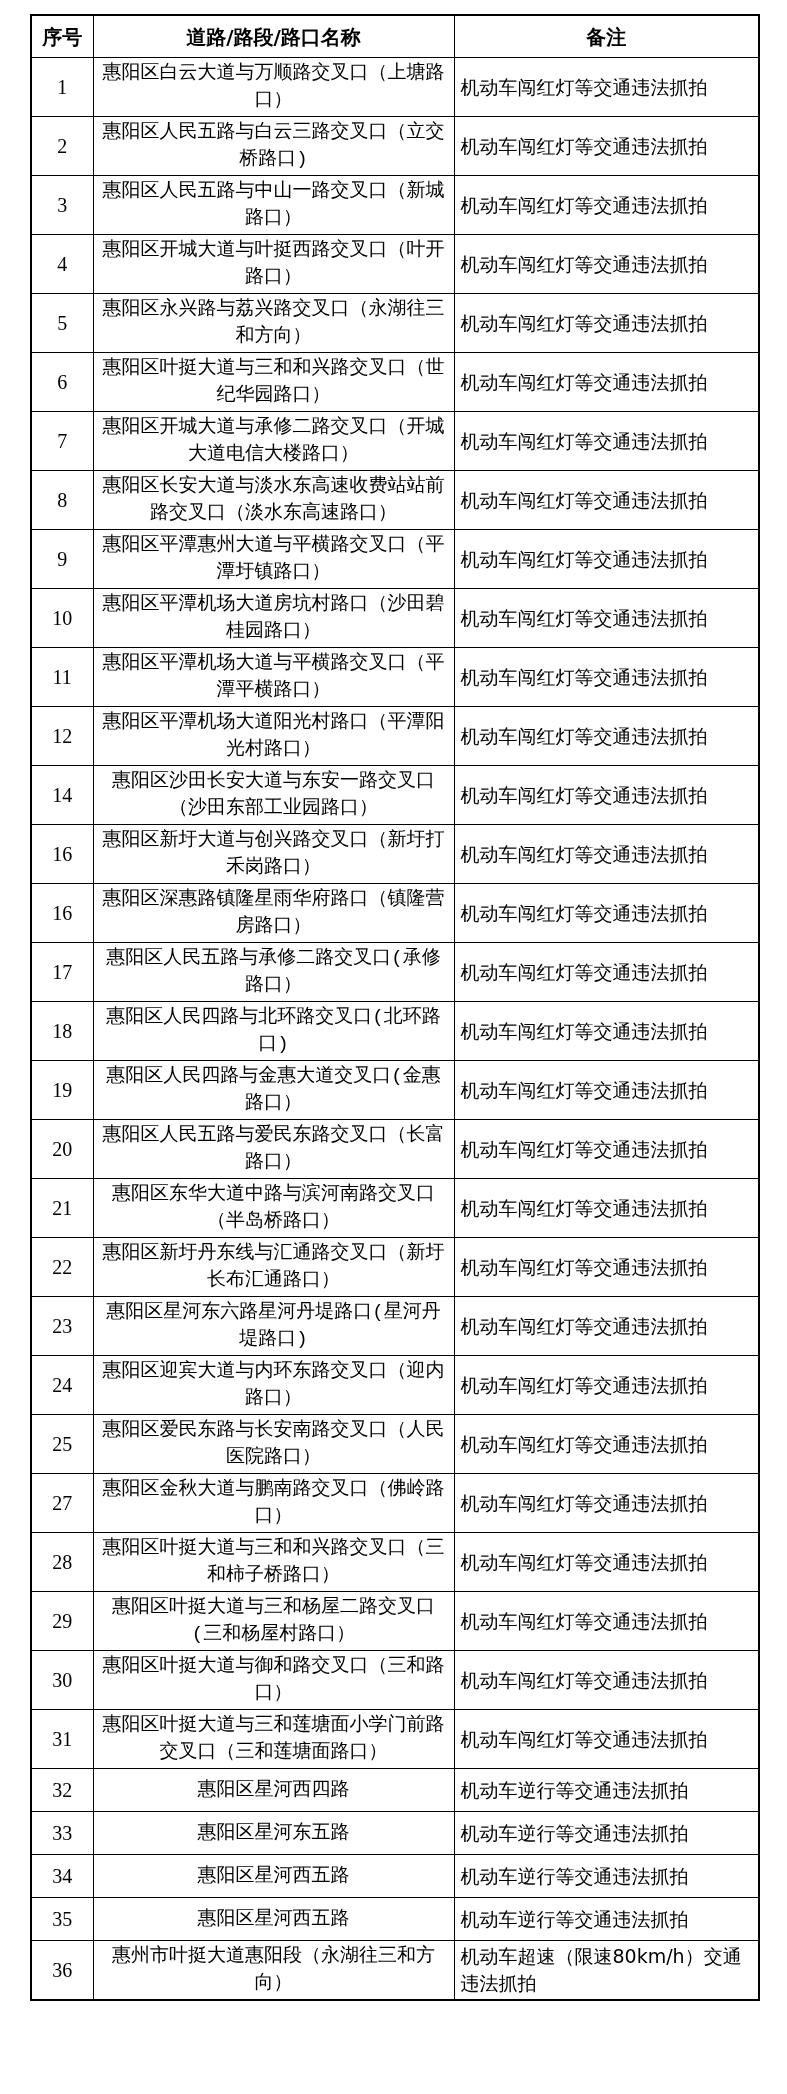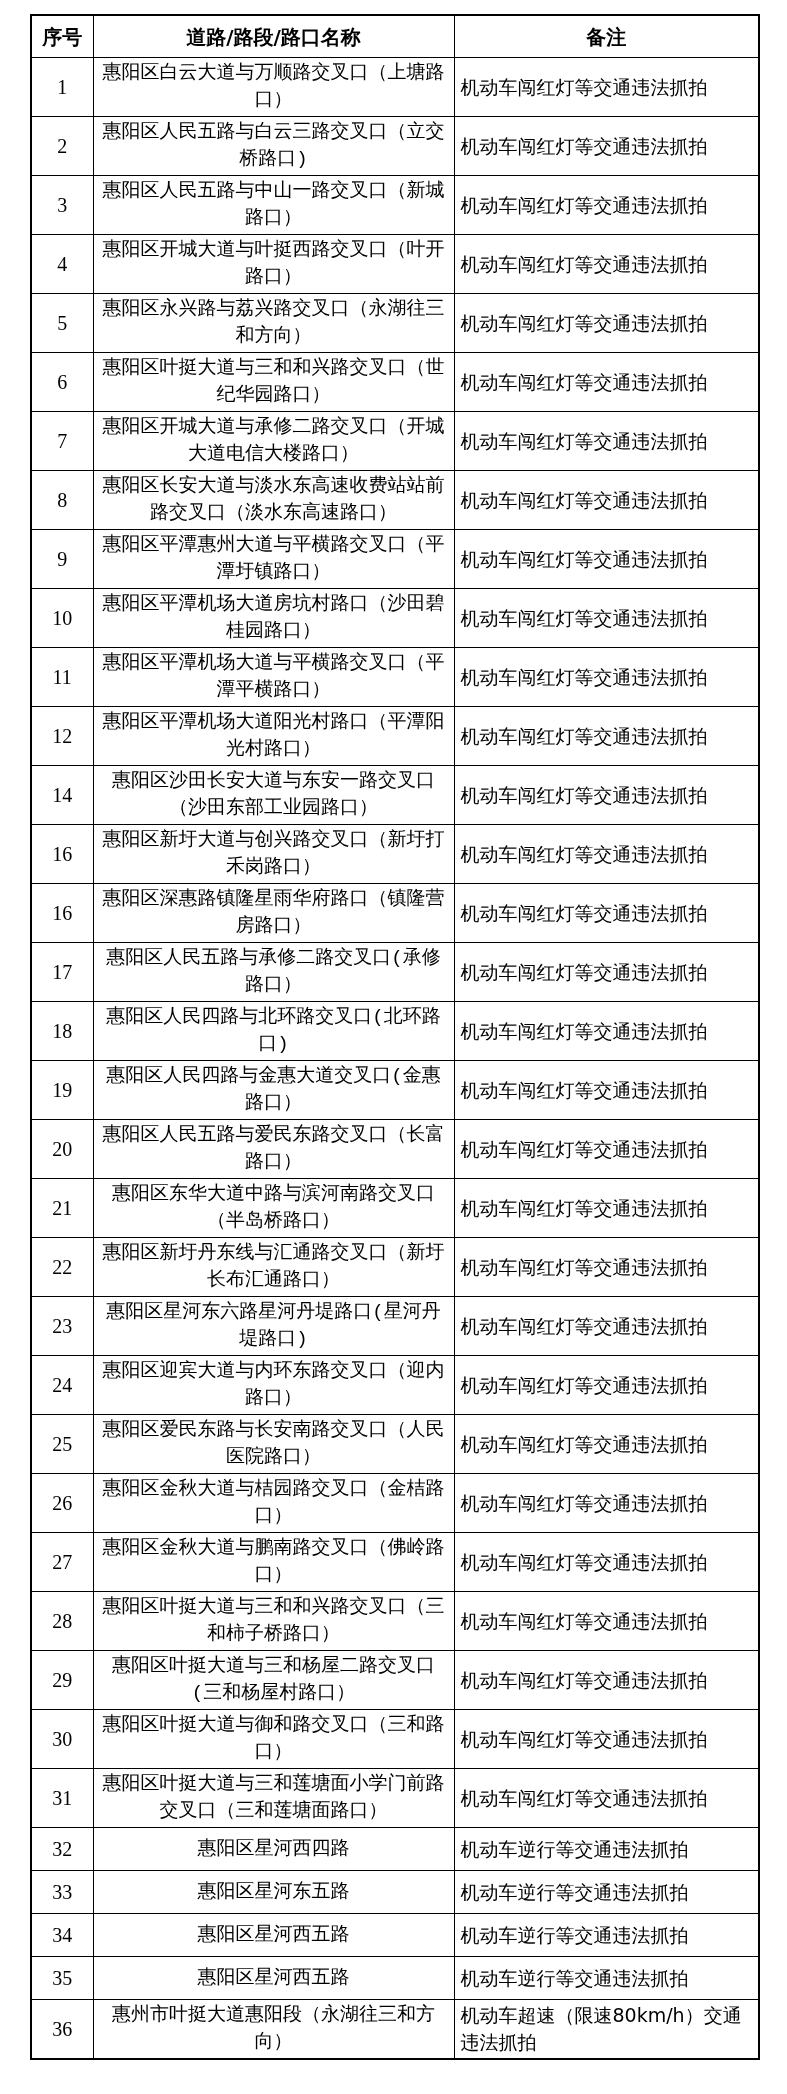--- a/index.html
+++ b/index.html
@@ -218,25 +218,20 @@
     <td class="c2">惠阳区迎宾大道与内环东路交叉口（迎内路口）</td>
     <td class="c3">机动车闯红灯等交通违法抓拍</td>
   </tr>
 
   <tr>
     <td class="c1">25</td>
     <td class="c2">惠阳区爱民东路与长安南路交叉口（人民医院路口）</td>
     <td class="c3">机动车闯红灯等交通违法抓拍</td>
   </tr>
 
-  <tr>
-    <td class="c1">26</td>
-    <td class="c2">惠阳区金秋大道与桔园路交叉口（金桔路口）</td>
-    <td class="c3">机动车闯红灯等交通违法抓拍</td>
-  </tr>
 
   <tr>
     <td class="c1">27</td>
     <td class="c2">惠阳区金秋大道与鹏南路交叉口（佛岭路口）</td>
     <td class="c3">机动车闯红灯等交通违法抓拍</td>
   </tr>
 
   <tr>
     <td class="c1">28</td>
     <td class="c2">惠阳区叶挺大道与三和和兴路交叉口（三和柿子桥路口）</td>

